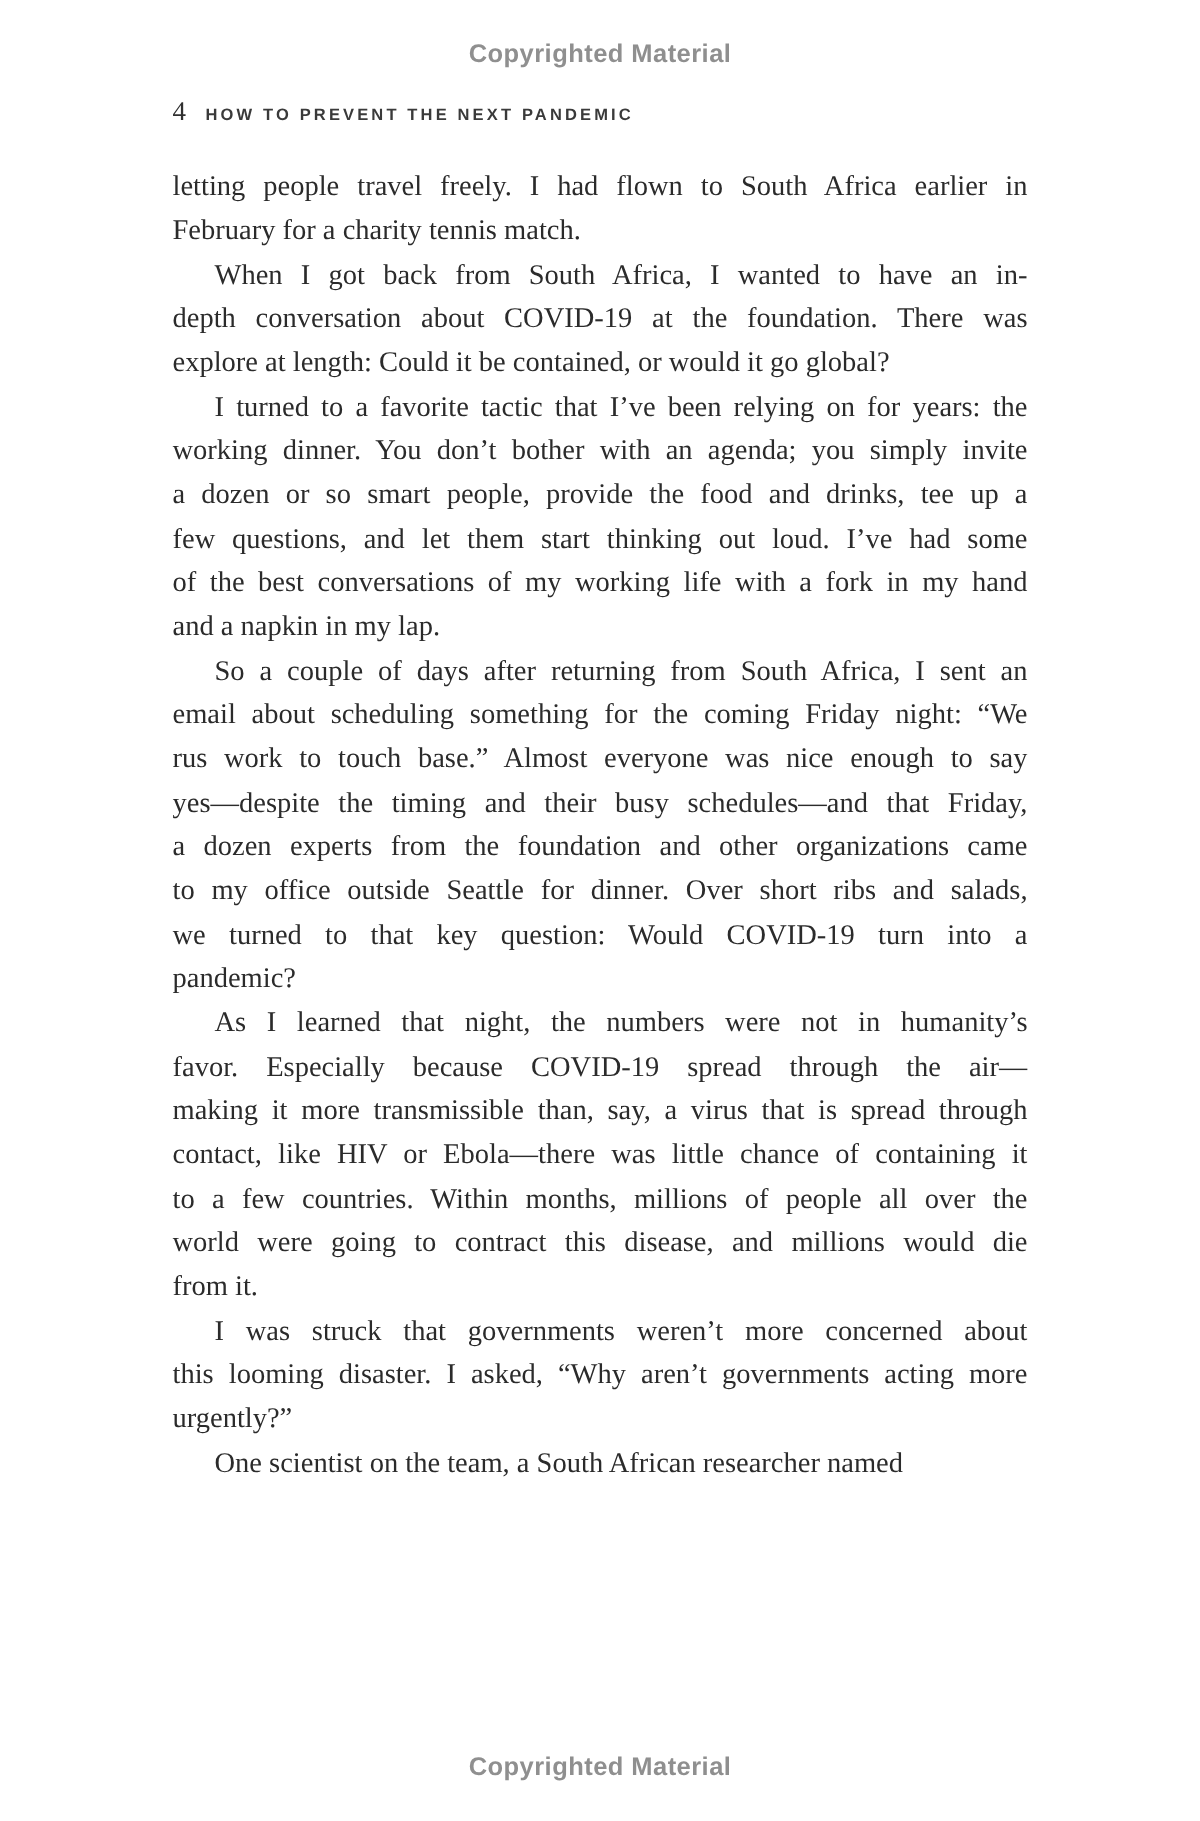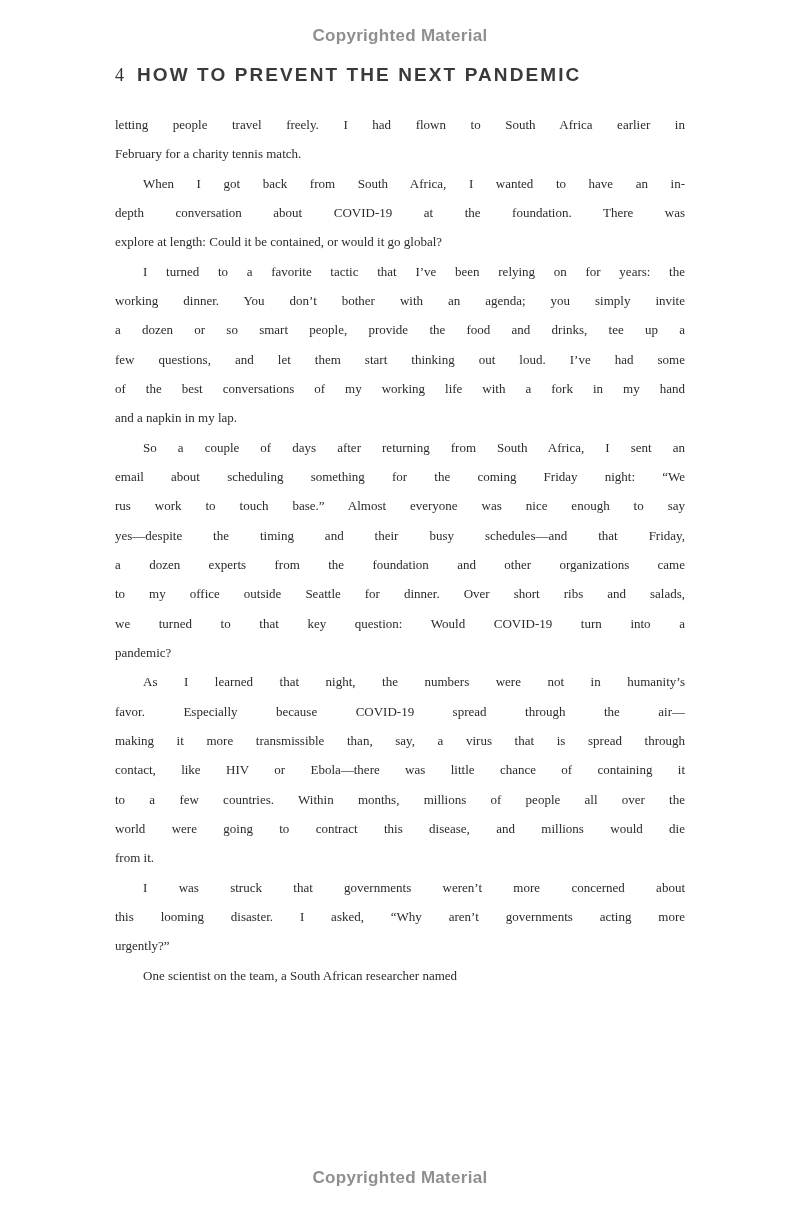--- a/index.html
+++ b/index.html
@@ -37,32 +37,32 @@
   }
   .page-number {
     font-family: "Liberation Serif", serif;
     font-size: 18px;
     color: #303030;
     margin-right: 13px;
   }
   .header-title {
     font-family: "Liberation Sans", sans-serif;
     font-weight: bold;
-    font-size: 19px;
+    font-size: 11px;
     letter-spacing: 2.1px;
     color: #3a3a3a;
   }
 
   .body-text {
     position: absolute;
     top: 110px;
     left: 115px;
     width: 570px;
     font-family: "Liberation Serif", serif;
-    font-size: 13px;
+    font-size: 19px;
     color: #2b2b2b;
   }
   .paragraph { margin: 0; }
   .line {
     line-height: 29.33px;
     height: 29.33px;
     text-align: justify;
     text-align-last: justify;
     white-space: normal;
     overflow: hidden;

